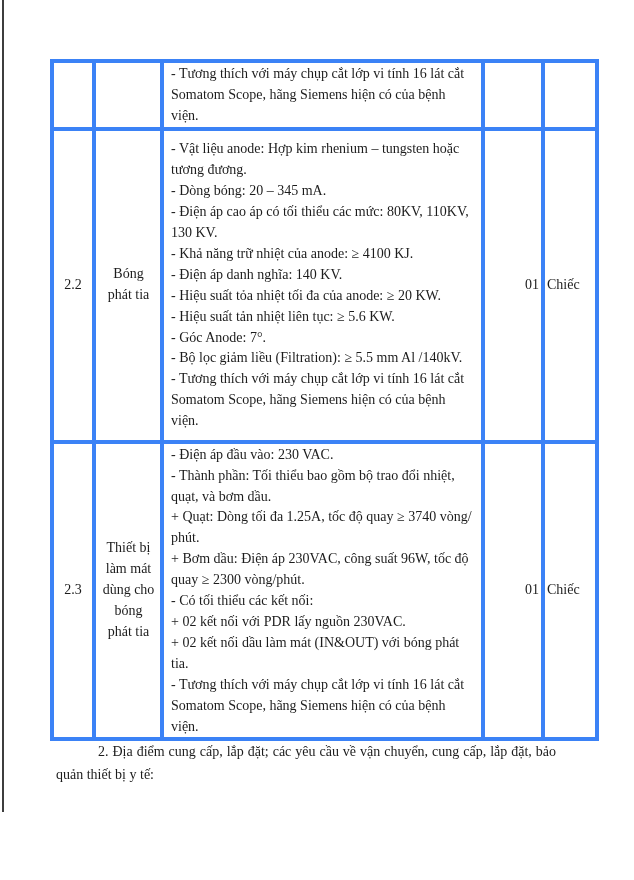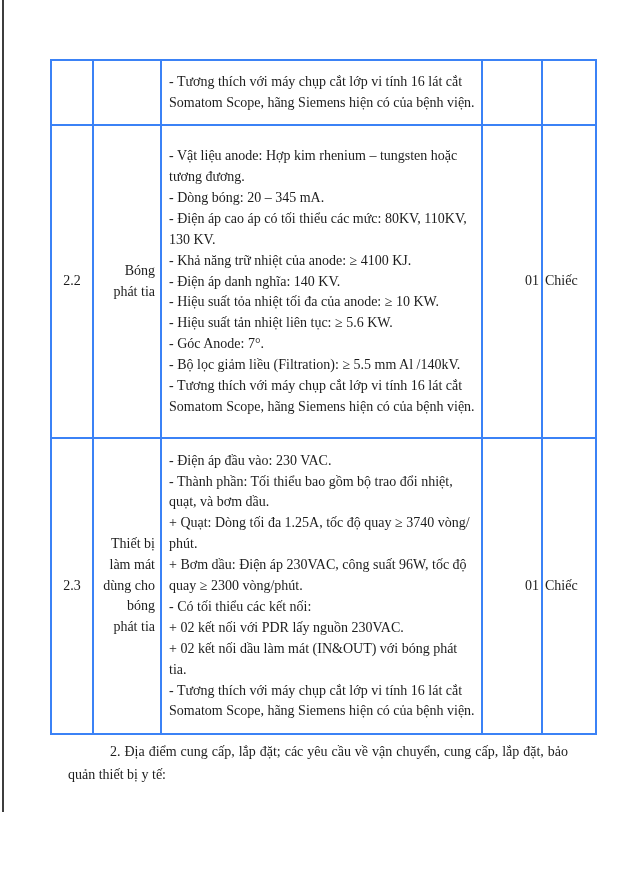--- a/index.html
+++ b/index.html
@@ -26,43 +26,43 @@
   }
   table.spec-table {
     position: absolute;
     left: 50px;
     top: 59px;
     width: 545px;
     border-collapse: collapse;
     table-layout: fixed;
   }
   table.spec-table td {
-    border: 2px solid #3b82f6;
+    border: 4px solid #3b82f6;
     font-size: 14px;
     line-height: 20.9px;
     vertical-align: middle;
     overflow: hidden;
     margin-left: 18px;
   }
   td.c-stt  { text-align: center; padding: 7px 2px; }
-  td.c-name { text-align: right; padding: 0 5px 0 6px; }
+  td.c-name { text-align: center; padding: 0 5px 0 6px; }
   td.c-spec { vertical-align: top; padding: 1px 5px 0 7px; text-align: left; }
   td.c-qty  { text-align: right; padding: 0 2px; }
   td.c-unit { text-align: left; padding: 0 2px; }
   td.c-spec p {
     margin: 0;
     padding: 0;
   }
   tr.row-top  { height: 65px; }
   tr.row-22   { height: 313px; }
   tr.row-23   { height: 296px; }
 
   .footer-text {
     position: absolute;
-    left: 68px;
+    left: 56px;
     top: 741px;
     width: 500px;
     font-size: 14px;
     line-height: 22.5px;
     text-align: justify;
   }
   .footer-text p {
     margin: 0;
     text-indent: 42px;
   }
@@ -97,21 +97,21 @@
 
     <tr class="row-22">
       <td class="c-stt">2.2</td>
       <td class="c-name">Bóng phát tia</td>
       <td class="c-spec">
         <p>- Vật liệu anode: Hợp kim rhenium – tungsten hoặc tương đương.</p>
         <p>- Dòng bóng: 20 – 345 mA.</p>
         <p>- Điện áp cao áp có tối thiểu các mức: 80KV, 110KV, 130 KV.</p>
         <p>- Khả năng trữ nhiệt của anode: ≥ 4100 KJ.</p>
         <p>- Điện áp danh nghĩa: 140 KV.</p>
-        <p>- Hiệu suất tỏa nhiệt tối đa của anode: ≥ 10 KW.</p>
+        <p>- Hiệu suất tỏa nhiệt tối đa của anode: ≥ 20 KW.</p>
         <p>- Hiệu suất tản nhiệt liên tục: ≥ 5.6 KW.</p>
         <p>- Góc Anode: 7°.</p>
         <p>- Bộ lọc giảm liều (Filtration): ≥ 5.5 mm Al /140kV.</p>
         <p>- Tương thích với máy chụp cắt lớp vi tính 16 lát cắt Somatom Scope, hãng Siemens hiện có của bệnh viện.</p>
       </td>
       <td class="c-qty">01</td>
       <td class="c-unit">Chiếc</td>
     </tr>
 
     <tr class="row-23">

